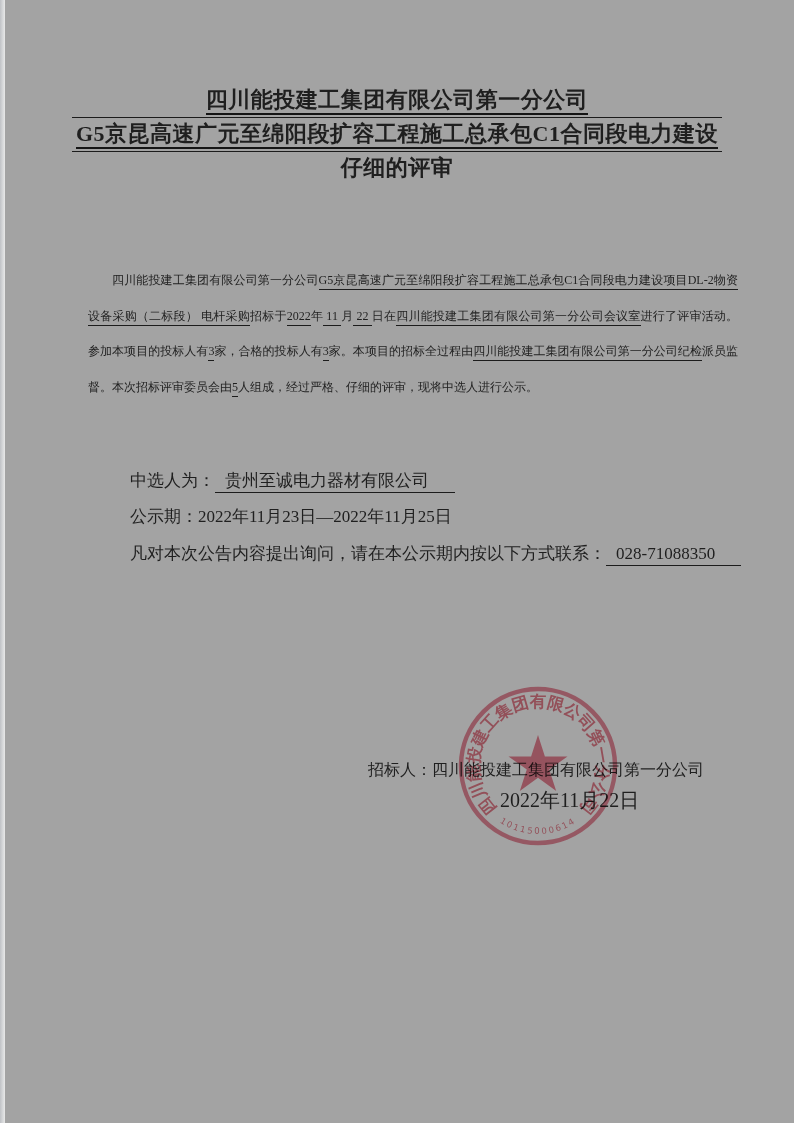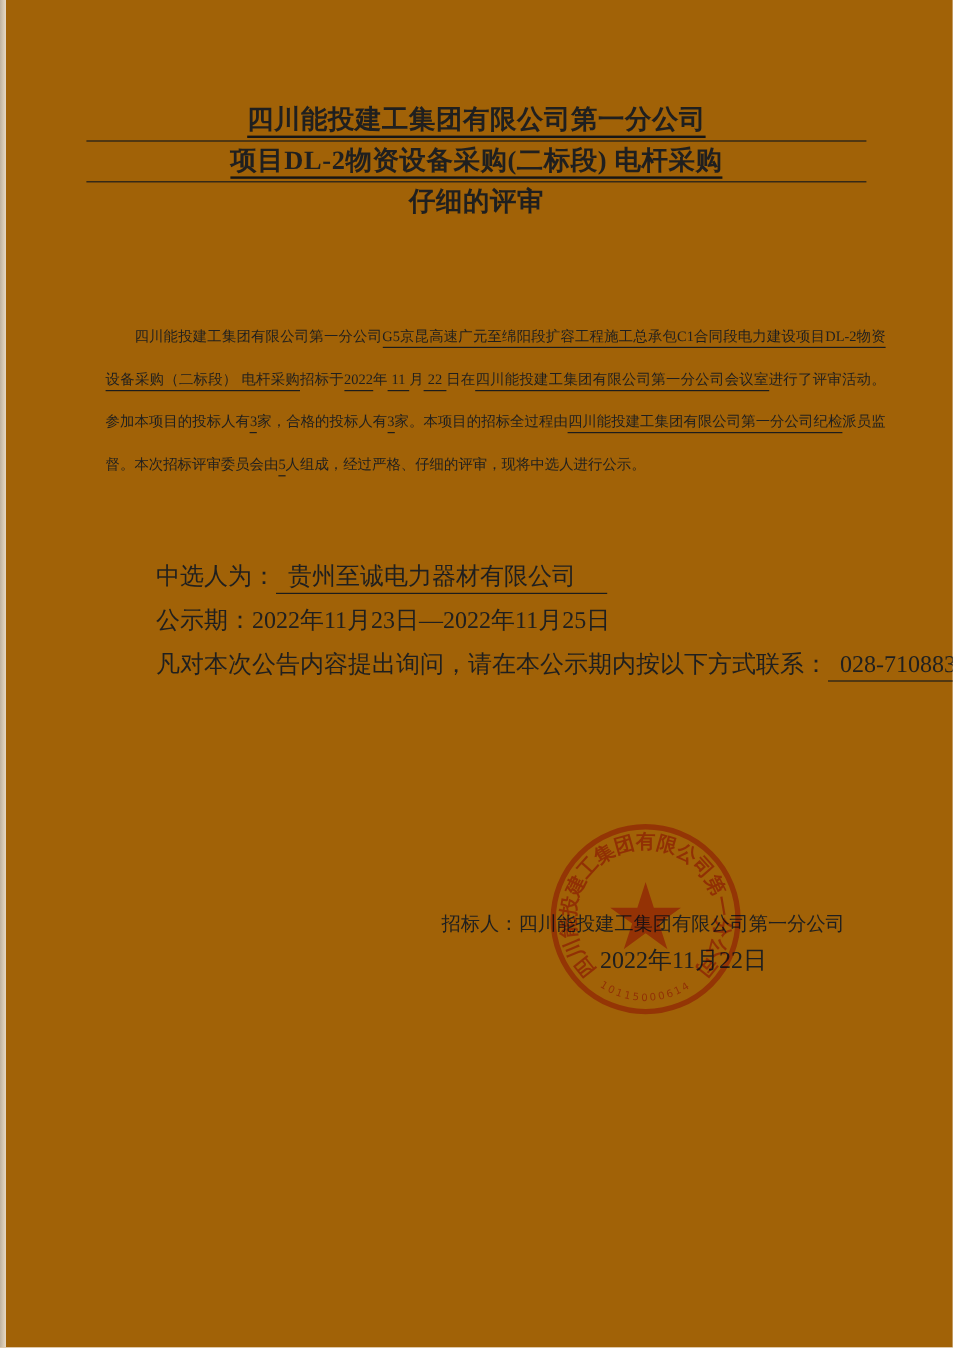--- a/index.html
+++ b/index.html
@@ -1,21 +1,21 @@
 <!DOCTYPE html>
 <html><head>
 <meta charset="utf-8">
 <style>
   * { margin: 0; padding: 0; box-sizing: border-box; }
   html, body { background: #ffffff; }
   .page {
     position: relative;
     width: 794px;
     height: 1123px;
-    background: #a16207;
+    background: #a3a3a3;
     overflow: hidden;
     font-family: "Liberation Serif", "DejaVu Serif", serif;
     color: #1f1f1f;
   }
   .scan-edge {
     position: absolute; left: 0; top: 0; width: 5px; height: 100%;
     background: linear-gradient(90deg, #c9ccd1 0%, #e8eaec 55%, #ffffff 100%);
     opacity: .75;
   }
   
@@ -30,21 +30,21 @@
   .para {
     position: absolute; top: 227px; left: 88px; width: 650px;
     font-size: 12px; line-height: 35.6px;
     text-align: justify; text-indent: 2em; margin-top: 36px;
   }
   .para span { white-space: pre-wrap; }
   .u { border-bottom: 1.3px solid #1c1c1c; padding-bottom: 2px; }
   
   .info-block {
     position: absolute; top: 463px; left: 88px; width: 690px;
-    font-size: 20px; line-height: 36.4px;
+    font-size: 17px; line-height: 36.4px;
   }
   .info-line { padding-left: 42px; white-space: nowrap; }
   .uv { border-bottom: 1.3px solid #1c1c1c; padding: 0 26px 2px 10px; }
   
   .footer-bidder {
     position: absolute; left: 368px; top: 760px;
     font-size: 16px; white-space: nowrap;
   }
   .footer-date {
     position: absolute; left: 500px; top: 787px;
@@ -65,21 +65,21 @@
   }
 </style>
 </head>
 <body>
 
 <div class="page">
   <div class="scan-edge"></div>
 
   <div class="title-block">
       <div class="title-line u"><span class="txt">四川能投建工集团有限公司第一分公司</span></div>
-      <div class="title-line u"><span class="txt">项目DL-2物资设备采购(二标段) 电杆采购</span></div>
+      <div class="title-line u"><span class="txt">G5京昆高速广元至绵阳段扩容工程施工总承包C1合同段电力建设</span></div>
       <div class="title-line"><span class="txt">仔细的评审</span></div>
     </div>
 
   <div class="para"><span>四川能投建工集团有限公司第一分公司</span><span class="u">G5京昆高速广元至绵阳段扩容工程施工总承包C1合同段电力建设项目DL-2物资设备采购（二标段） 电杆采购</span><span>招标于</span><span class="u">2022</span><span>年</span><span class="u"> 11 </span><span>月</span><span class="u"> 22 </span><span>日在</span><span class="u">四川能投建工集团有限公司第一分公司会议室</span><span>进行了评审活动。参加本项目的投标人有</span><span class="u">3</span><span>家，合格的投标人有</span><span class="u">3</span><span>家。本项目的招标全过程由</span><span class="u">四川能投建工集团有限公司第一分公司纪检</span><span>派员监督。本次招标评审委员会由</span><span class="u">5</span><span>人组成，经过严格、仔细的评审，现将中选人进行公示。</span></div>
 
   <div class="info-block">
     <div class="info-line"><span>中选人为：</span><span class="uv">贵州至诚电力器材有限公司</span></div>
     <div class="info-line">公示期：2022年11月23日—2022年11月25日</div>
     <div class="info-line"><span>凡对本次公告内容提出询问，请在本公示期内按以下方式联系：</span><span class="uv">028-71088350</span></div>
   </div>

